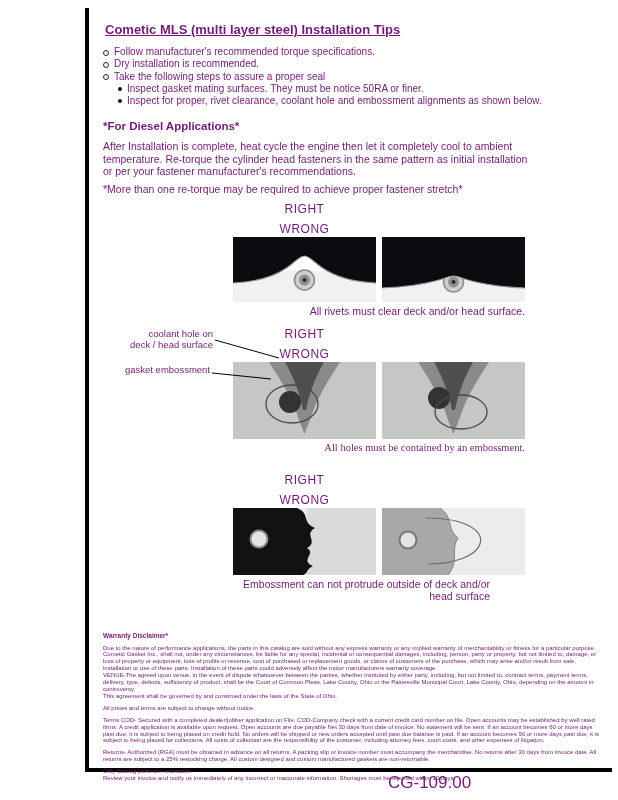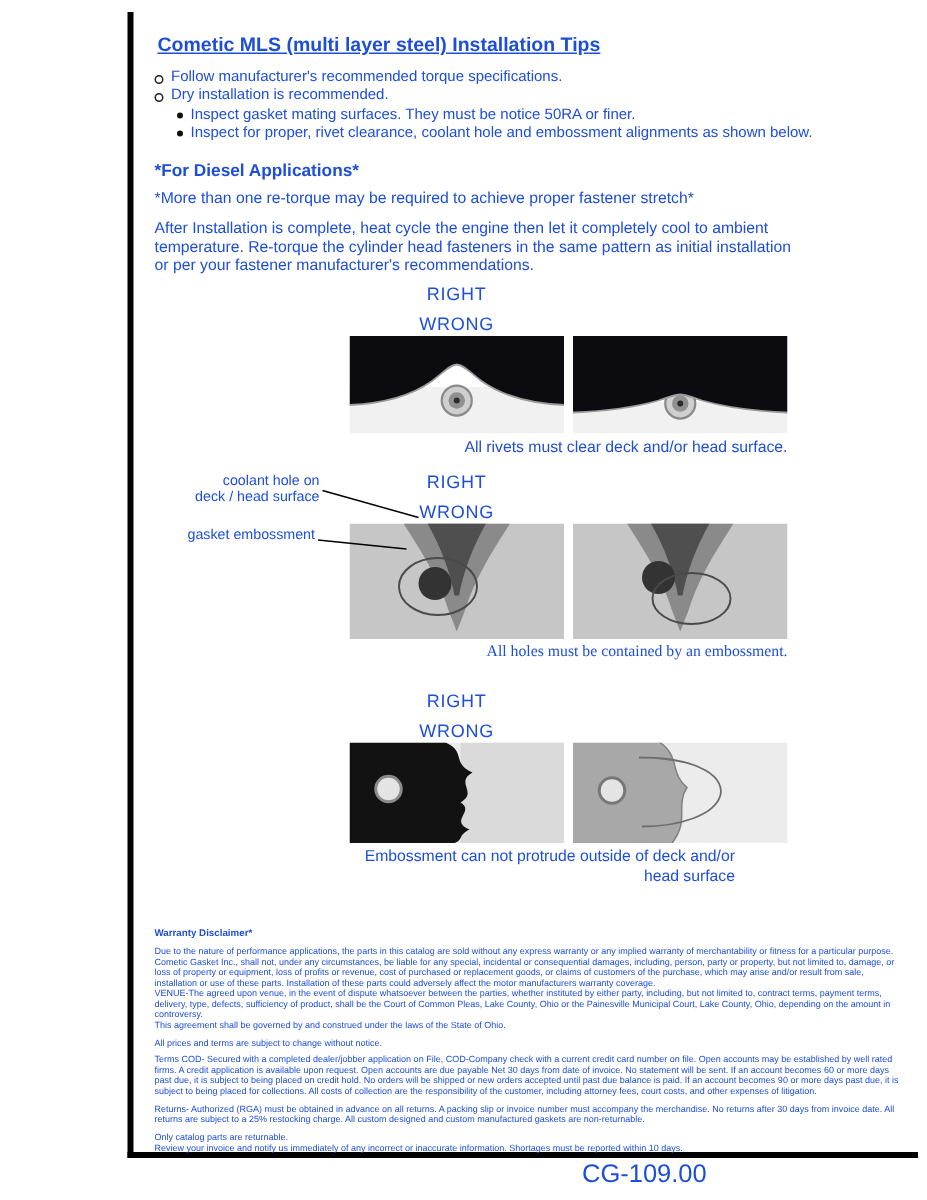--- a/index.html
+++ b/index.html
@@ -1,18 +1,18 @@
 <!DOCTYPE html>
 <html><head>
 <meta charset="utf-8">
 <style>
   html,body { margin:0; padding:0; background:#ffffff; }
   .page {
     position:relative; width:618px; height:800px; background:#ffffff;
-    font-family:"Liberation Sans", sans-serif; color:#1d4ed8; overflow:hidden;
+    font-family:"Liberation Sans", sans-serif; color:#701a75; overflow:hidden;
   }
   .rule-left   { position:absolute; left:85px;  top:8px;   width:4px;  height:764px; background:#000; }
   .rule-bottom { position:absolute; left:85px;  top:768px; width:527px; height:4px;  background:#000; }
 
   .content { position:absolute; left:103px; top:16px; width:506px; }
 
   .title { padding-top:6px; font-size:13px; font-weight:bold; text-decoration:underline; margin:0 0 9px 2px; }
 
   .tips { }
   .tip { display:flex; align-items:flex-start; font-size:10px; line-height:12.3px; }
@@ -62,35 +62,39 @@
 
     <div class="tips">
       <div class="tip">
         <span class="m-circle"></span>
         <span>Follow manufacturer's recommended torque specifications.</span>
       </div>
       <div class="tip">
         <span class="m-circle"></span>
         <span>Dry installation is recommended.</span>
       </div>
+      <div class="tip">
+        <span class="m-circle"></span>
+        <span>Take the following steps to assure a proper seal</span>
+      </div>
       <div class="tip sub">
         <span class="m-dot"></span>
         <span>Inspect gasket mating surfaces.  They must be notice 50RA or finer.</span>
       </div>
       <div class="tip sub">
         <span class="m-dot"></span>
         <span>Inspect for proper, rivet clearance, coolant hole and embossment alignments as shown below.</span>
       </div>
     </div>
 
     <div class="diesel-heading">*For Diesel Applications*</div>
-    <p class="body note">*More than one re-torque may be required to achieve proper fastener stretch*</p>
     <p class="body pre">After Installation is complete, heat cycle the engine then let it completely cool to ambient
 temperature. Re-torque the cylinder head fasteners in the same pattern as initial installation
 or per your fastener manufacturer's recommendations.</p>
+    <p class="body note">*More than one re-torque may be required to achieve proper fastener stretch*</p>
 
     <div class="diagrams">
 
       <div class="dlabels">
         <div class="dlabel">RIGHT</div>
         <div class="dlabel">WRONG</div>
       </div>
       <div class="dpanels">
         <svg width="143" height="65" viewBox="0 0 143 65">
           <rect x="0" y="0" width="143" height="65" fill="#ffffff"></rect>

